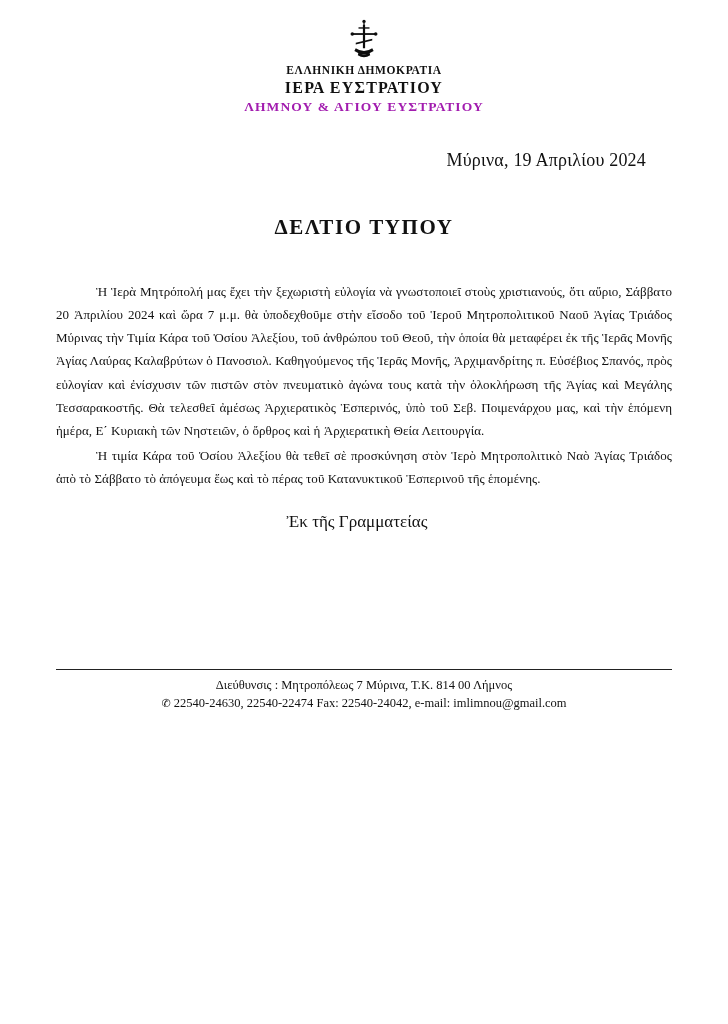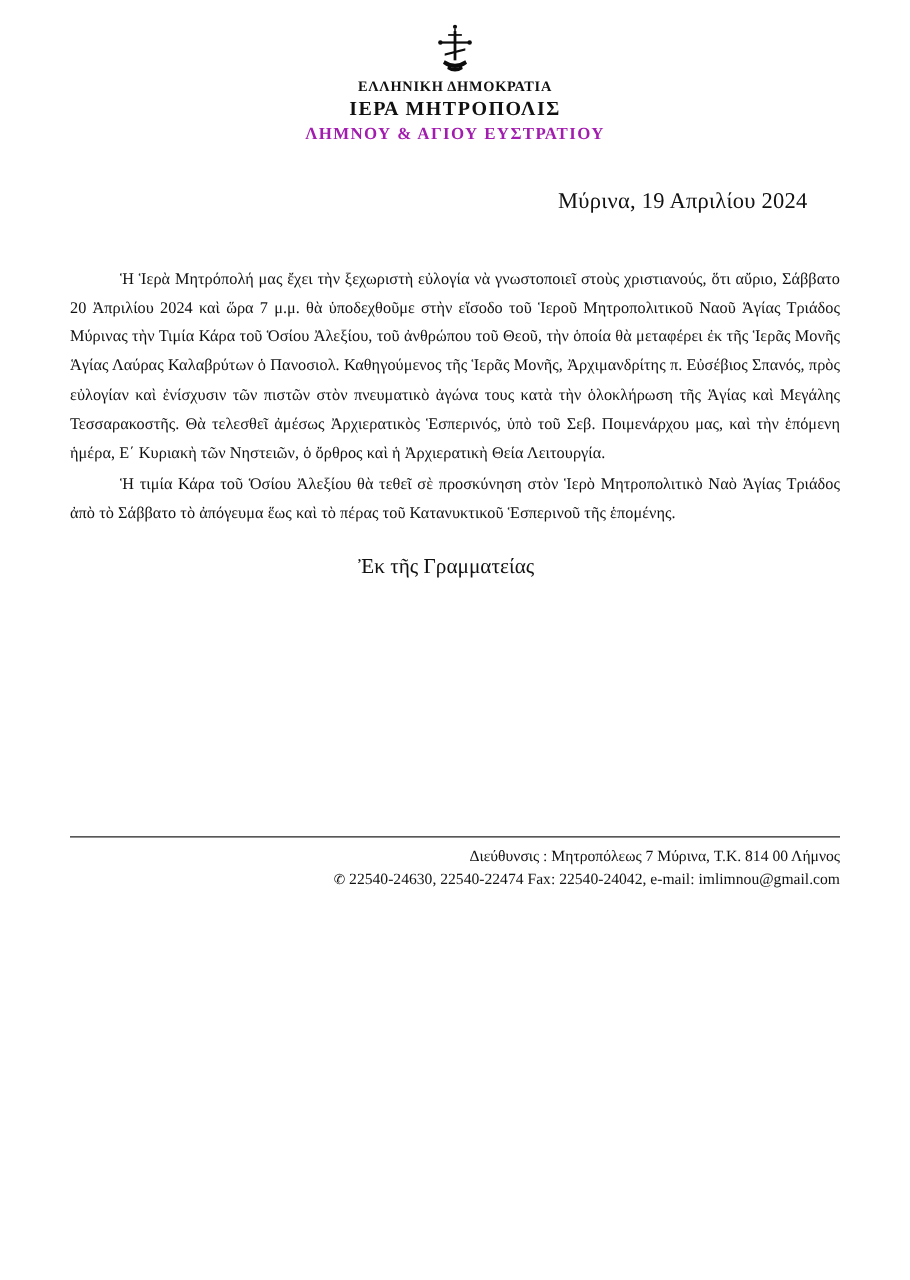--- a/index.html
+++ b/index.html
@@ -98,21 +98,21 @@
     margin-top: 22px;
     margin-right: 14px;
   }
 
   
   .footer {
     position: absolute;
     left: 56px;
     right: 56px;
     bottom: 12px;
-    text-align: right;
+    text-align: center;
   }
   .footer-rule {
     border: 0;
     border-top: 1px solid #222;
     margin: 0 0 6px 0;
   }
   .footer-line {
     font-size: 12.5px;
     line-height: 1.45;
     color: #111;
@@ -142,26 +142,27 @@
         <polygon points="18,36 42,30 42,32.6 18,38.6"></polygon>
 
         <circle cx="13" cy="23.3" r="2.6"></circle>
         <circle cx="47" cy="23.3" r="2.6"></circle>
 
         <path d="M18 44 Q30 52 42 44 L44 48 Q30 58 16 48 Z"></path>
         <path d="M22 50 Q30 56 38 50 L39 54 Q30 60 21 54 Z"></path>
       </g>
     </svg>
     <div class="lh-line1">ΕΛΛΗΝΙΚΗ ΔΗΜΟΚΡΑΤΙΑ</div>
-    <div class="lh-line2">ΙΕΡΑ ΜΗΤΡΟΠΟΛΙΣ</div>
+    <div class="lh-line2">ΙΕΡΑ ΕΥΣΤΡΑΤΙΟΥ</div>
     <div class="lh-line3">ΛΗΜΝΟΥ &amp; ΑΓΙΟΥ ΕΥΣΤΡΑΤΙΟΥ</div>
   </div>
 
   <div class="date-line">Μύρινα, 19 Απριλίου 2024</div>
 
+  <div class="doc-title">ΔΕΛΤΙΟ ΤΥΠΟΥ</div>
 
   <div class="body-text">
     <p>Ἡ Ἱερὰ Μητρόπολή μας ἔχει τὴν ξεχωριστὴ εὐλογία νὰ γνωστοποιεῖ στοὺς χριστιανούς, ὅτι αὔριο, Σάββατο 20 Ἀπριλίου 2024 καὶ ὥρα 7 μ.μ. θὰ ὑποδεχθοῦμε στὴν εἴσοδο τοῦ Ἱεροῦ Μητροπολιτικοῦ Ναοῦ Ἁγίας Τριάδος Μύρινας τὴν Τιμία Κάρα τοῦ Ὁσίου Ἀλεξίου, τοῦ ἀνθρώπου τοῦ Θεοῦ, τὴν ὁποία θὰ μεταφέρει ἐκ τῆς Ἱερᾶς Μονῆς Ἁγίας Λαύρας Καλαβρύτων ὁ Πανοσιολ. Καθηγούμενος τῆς Ἱερᾶς Μονῆς, Ἀρχιμανδρίτης π. Εὐσέβιος Σπανός, πρὸς εὐλογίαν καὶ ἐνίσχυσιν τῶν πιστῶν στὸν πνευματικὸ ἀγώνα τους κατὰ τὴν ὁλοκλήρωση τῆς Ἁγίας καὶ Μεγάλης Τεσσαρακοστῆς. Θὰ τελεσθεῖ ἀμέσως Ἀρχιερατικὸς Ἑσπερινός, ὑπὸ τοῦ Σεβ. Ποιμενάρχου μας, καὶ τὴν ἑπόμενη ἡμέρα, Ε΄ Κυριακὴ τῶν Νηστειῶν, ὁ ὄρθρος καὶ ἡ Ἀρχιερατικὴ Θεία Λειτουργία.</p>
     <p>Ἡ τιμία Κάρα τοῦ Ὁσίου Ἀλεξίου θὰ τεθεῖ σὲ προσκύνηση στὸν Ἱερὸ Μητροπολιτικὸ Ναὸ Ἁγίας Τριάδος ἀπὸ τὸ Σάββατο τὸ ἀπόγευμα ἕως καὶ τὸ πέρας τοῦ Κατανυκτικοῦ Ἑσπερινοῦ τῆς ἑπομένης.</p>
   </div>
 
   <div class="signoff">Ἐκ τῆς Γραμματείας</div>
 
   <div class="footer">
     <hr class="footer-rule">

